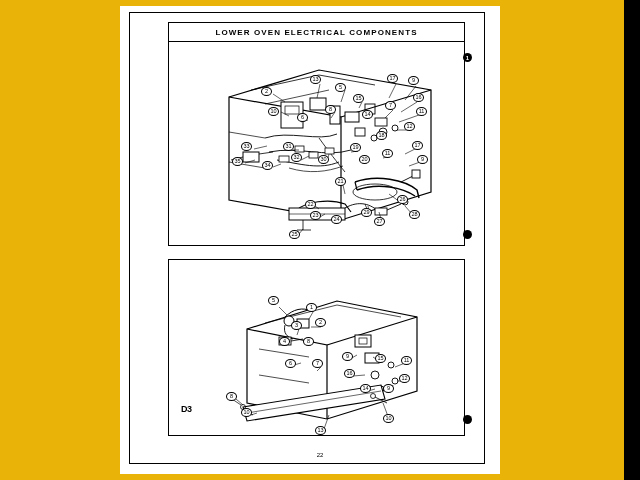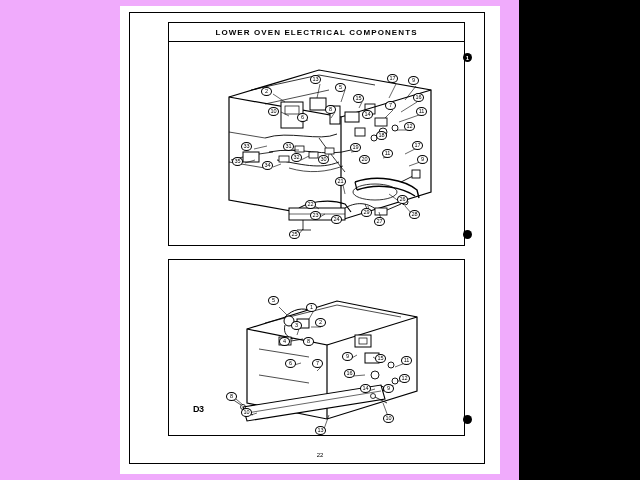--- a/index.html
+++ b/index.html
@@ -8,23 +8,23 @@
     background: #000;
   }
   body {
     width: 640px;
     height: 480px;
     overflow: hidden;
     font-family: "Liberation Sans", sans-serif;
   }
   #page {
     position: relative;
-    width: 519px;
+    width: 624px;
     height: 480px;
-    background: #f0abfc;
+    background: #eab308;
   }
   
   .sheet {
     position: absolute;
     left: 120px;
     top: 6px;
     width: 380px;
     height: 468px;
     background: #ffffff;
   }
@@ -126,21 +126,20 @@
   
   .corner-code {
     position: absolute;
     left: 180px;
     top: 403px;
     font-size: 9px;
     font-weight: bold;
     color: #000;
     letter-spacing: -0.5px;
     font-family: "Liberation Sans", sans-serif;
-    margin-left: 12px;
   }
   
   .callout {
     position: absolute;
     border: 1px solid #000;
     border-radius: 50%;
     background: #fff;
     color: #000;
     font-size: 5.5px;
     line-height: 1;

